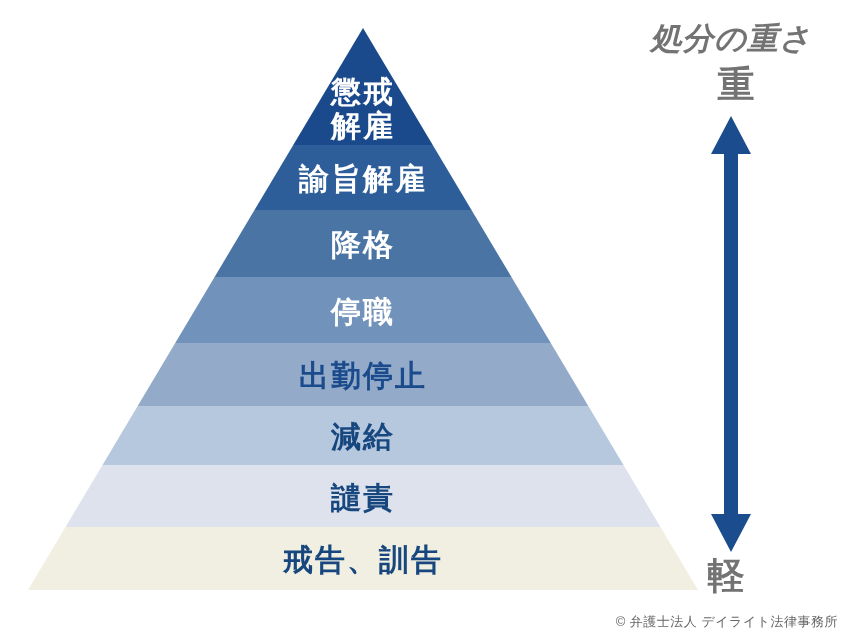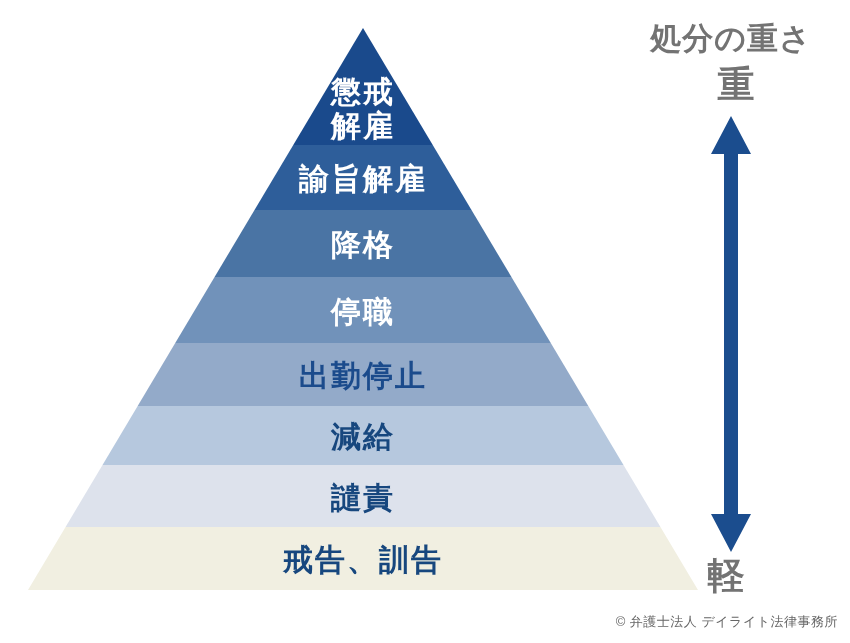--- a/index.html
+++ b/index.html
@@ -12,20 +12,21 @@
   .pyr-label{
     font-family:"Liberation Sans","DejaVu Sans",sans-serif;
     font-weight:bold;
     font-size:30px;
     letter-spacing:2px;
   }
   .side-title{
     position:absolute;left:612px;top:18px;width:238px;
     text-align:center;font-weight:bold;font-size:31px;color:#737373;
     letter-spacing:1px;
+    font-style:italic;
   }
   .scale-heavy{
     position:absolute;left:612px;top:60px;width:248px;
     text-align:center;font-weight:bold;font-size:37px;color:#737373;
   }
   .scale-light{
     position:absolute;left:612px;top:551px;width:228px;
     text-align:center;font-weight:bold;font-size:37px;color:#737373;
   }
   .copyright{

